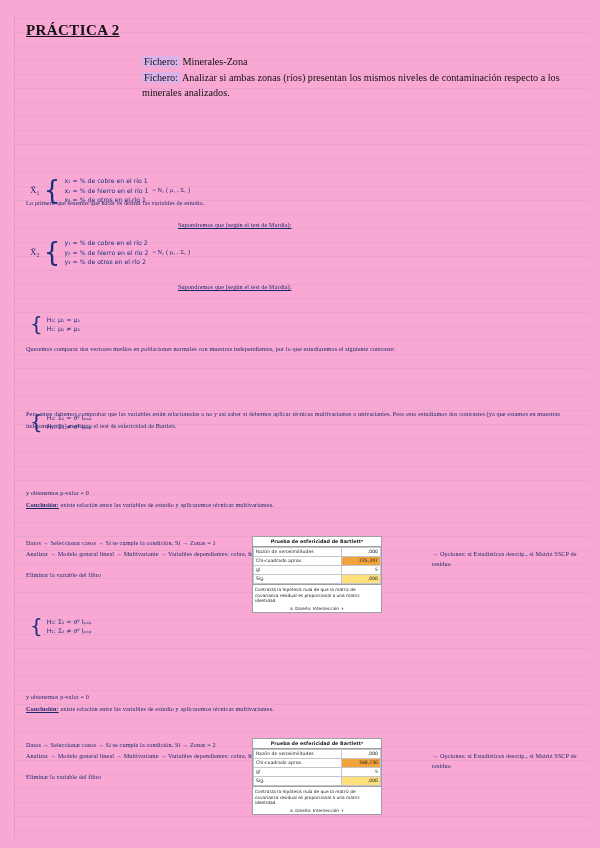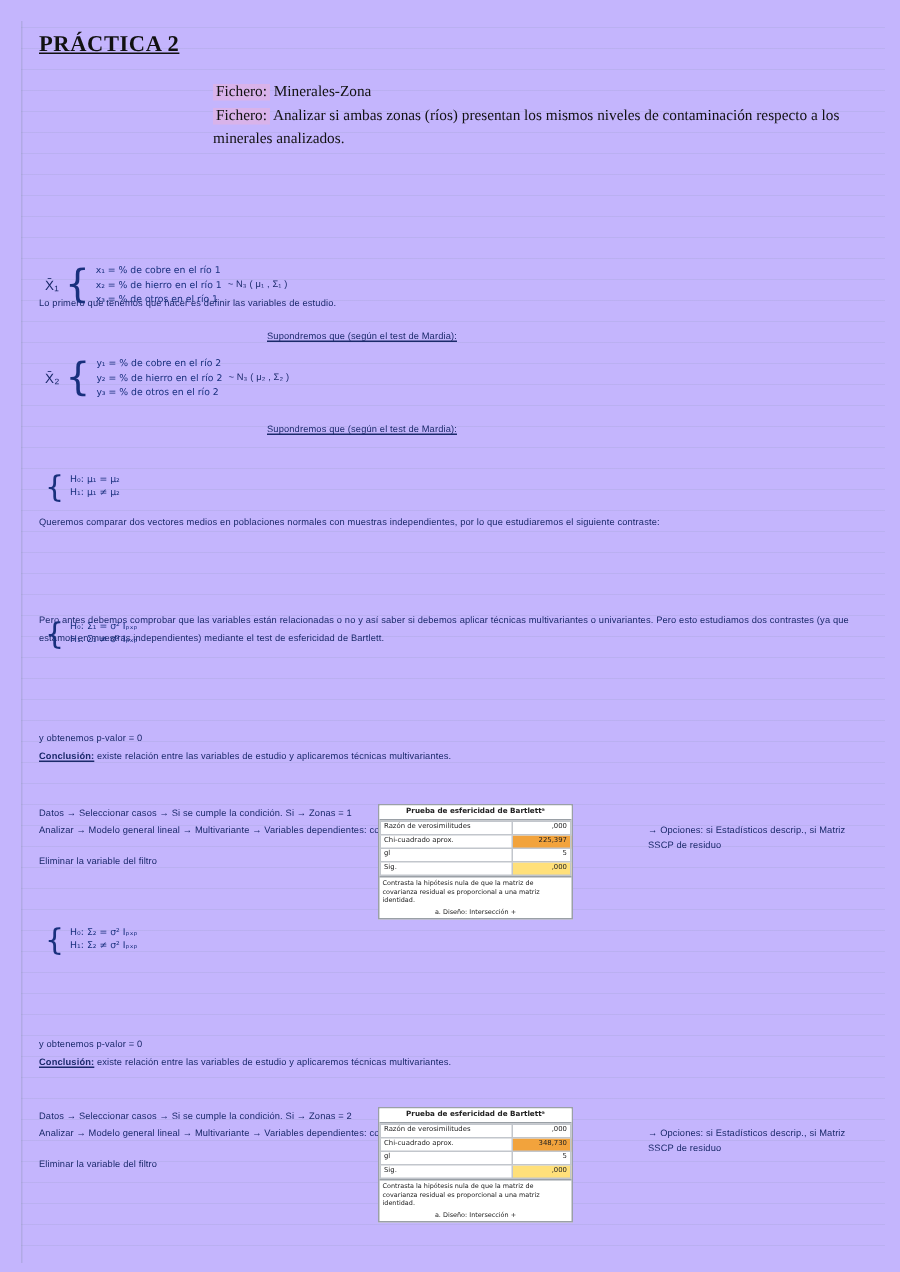--- a/index.html
+++ b/index.html
@@ -6,21 +6,21 @@
   body{
     width:600px;height:848px;
     background:#ffffff;
     font-family:"Liberation Serif", serif;
     color:#111;
     position:relative;
     overflow:hidden;
   }
   .page{
     position:absolute;inset:0;
-    background:#c4b5fd;
+    background:#f9a8d4;
   }
   
   .rules{
     position:absolute;left:14px;top:18px;right:10px;bottom:6px;
     background-image:repeating-linear-gradient(to bottom, rgba(120,140,160,.13) 0px, rgba(120,140,160,.13) 1px, transparent 1px, transparent 14px);
     pointer-events:none;
   }
   .margin-line{
     position:absolute;left:14px;top:14px;bottom:6px;width:1px;
     background:rgba(120,140,160,.25);
@@ -34,21 +34,21 @@
   .intro{
     position:absolute;left:122px;top:54px;width:452px;
     font-size:10.2px;line-height:15.2px;text-align:left;
   }
   .intro p{margin:0 0 1px 0;padding-left:20px;}
   .hl{
     background:#d9b3ea;
     padding:0 2px;
   }
   .hand{
-    font-family:Liberation Sans, sans-serif;
+    font-family:Liberation Serif, serif;
     font-size:6.2px;
     color:#1b2a6b;
     letter-spacing:.1px;
     line-height:10px;
     margin-top:48px;
   }
   .abs{position:absolute;}
   .u{text-decoration:underline;}
   .b{font-weight:bold;}
 

